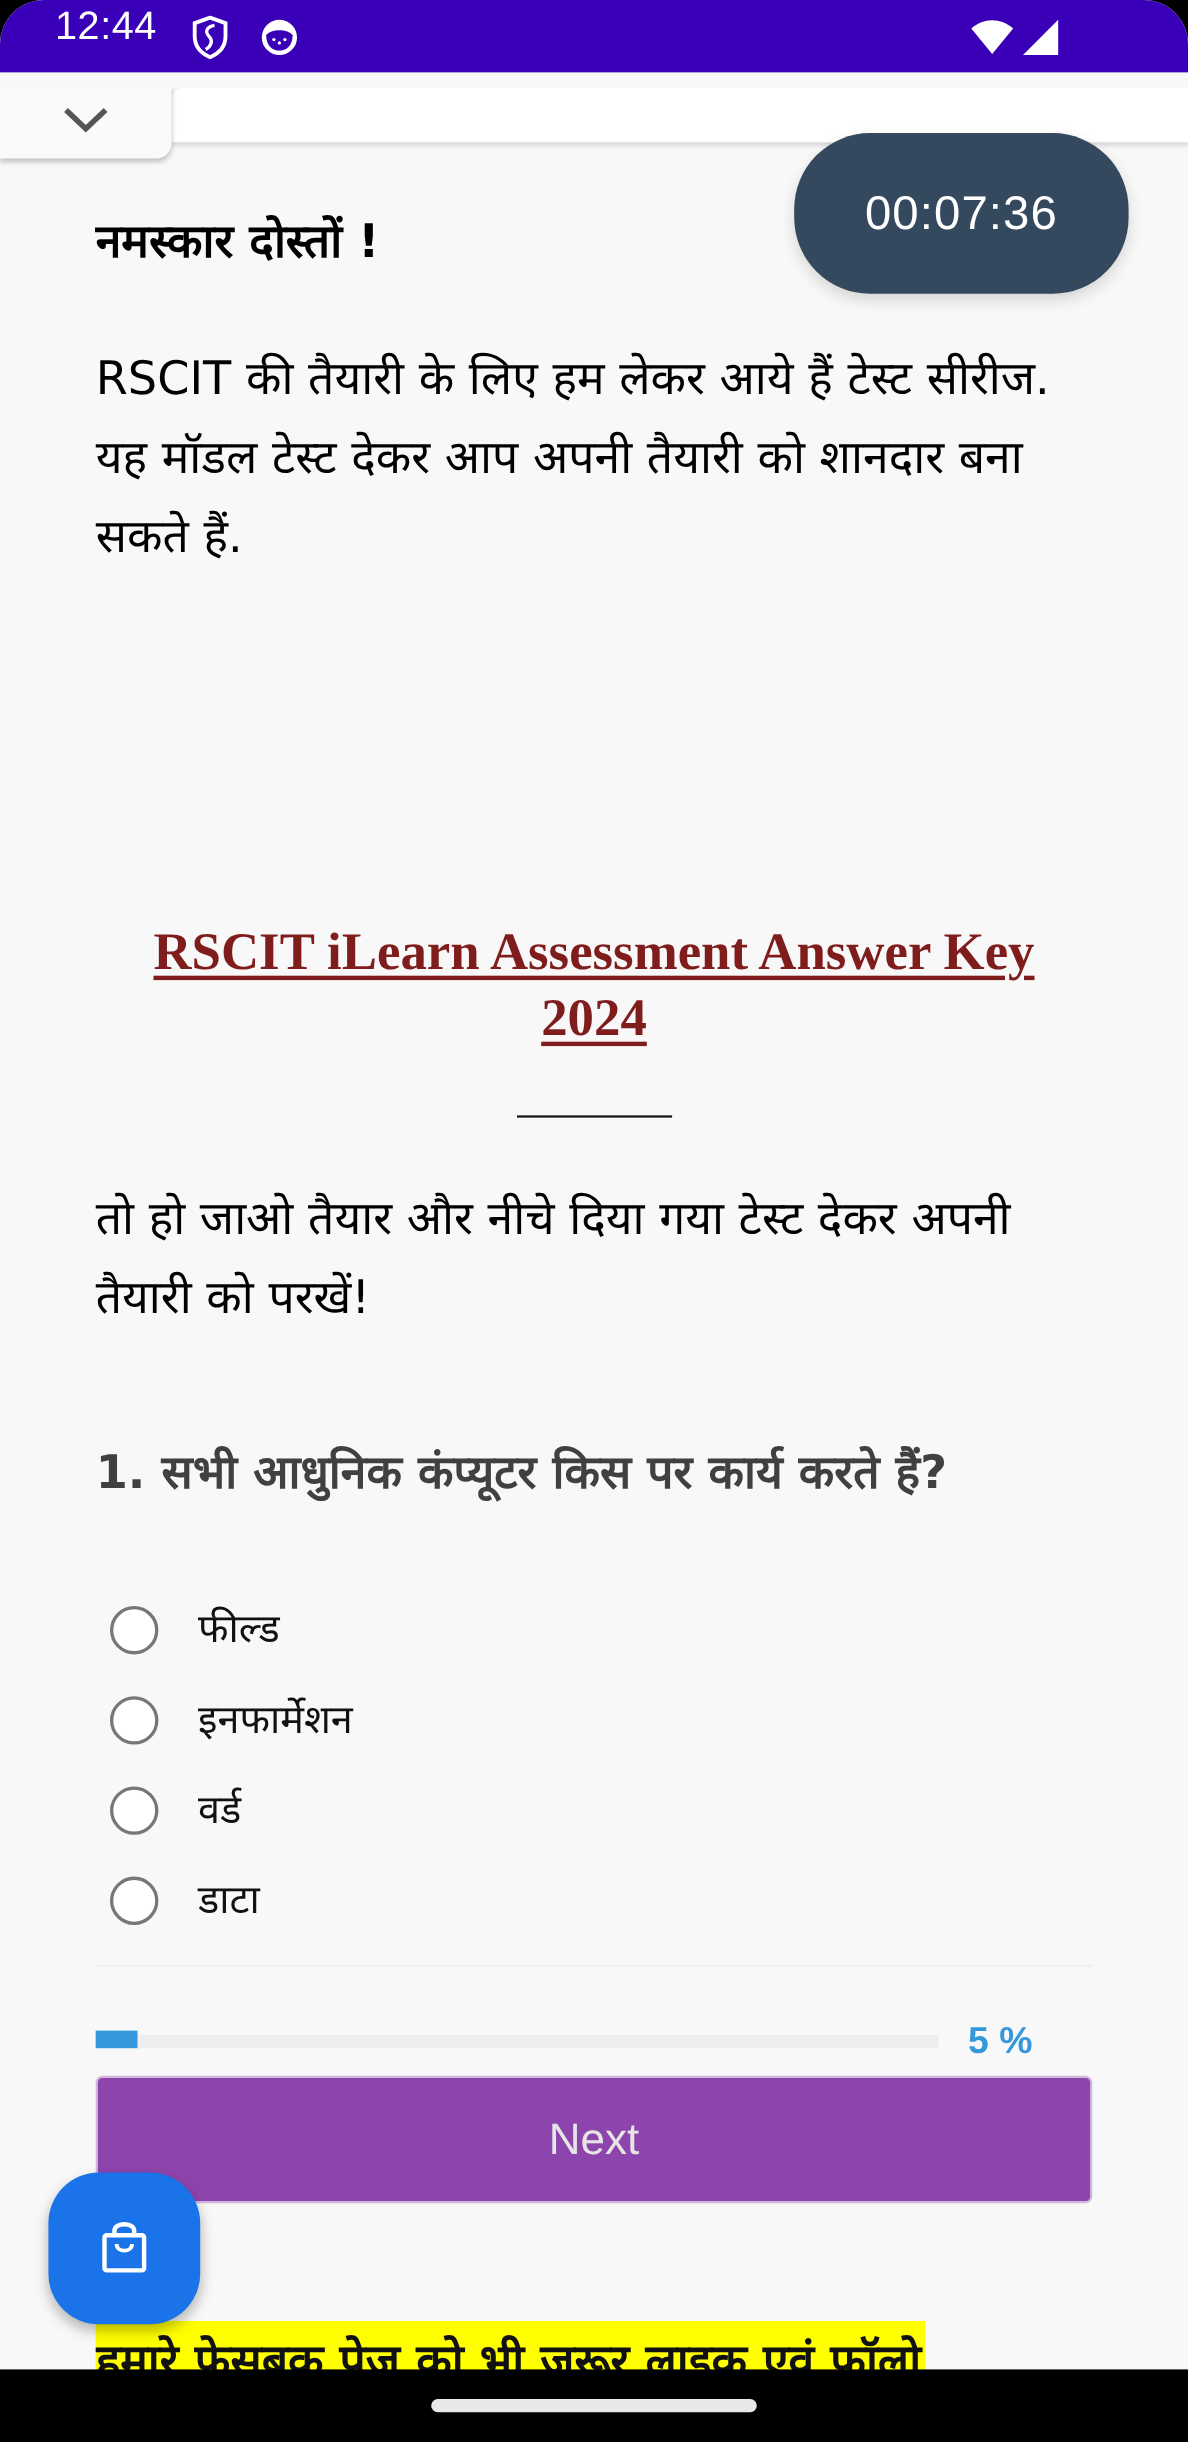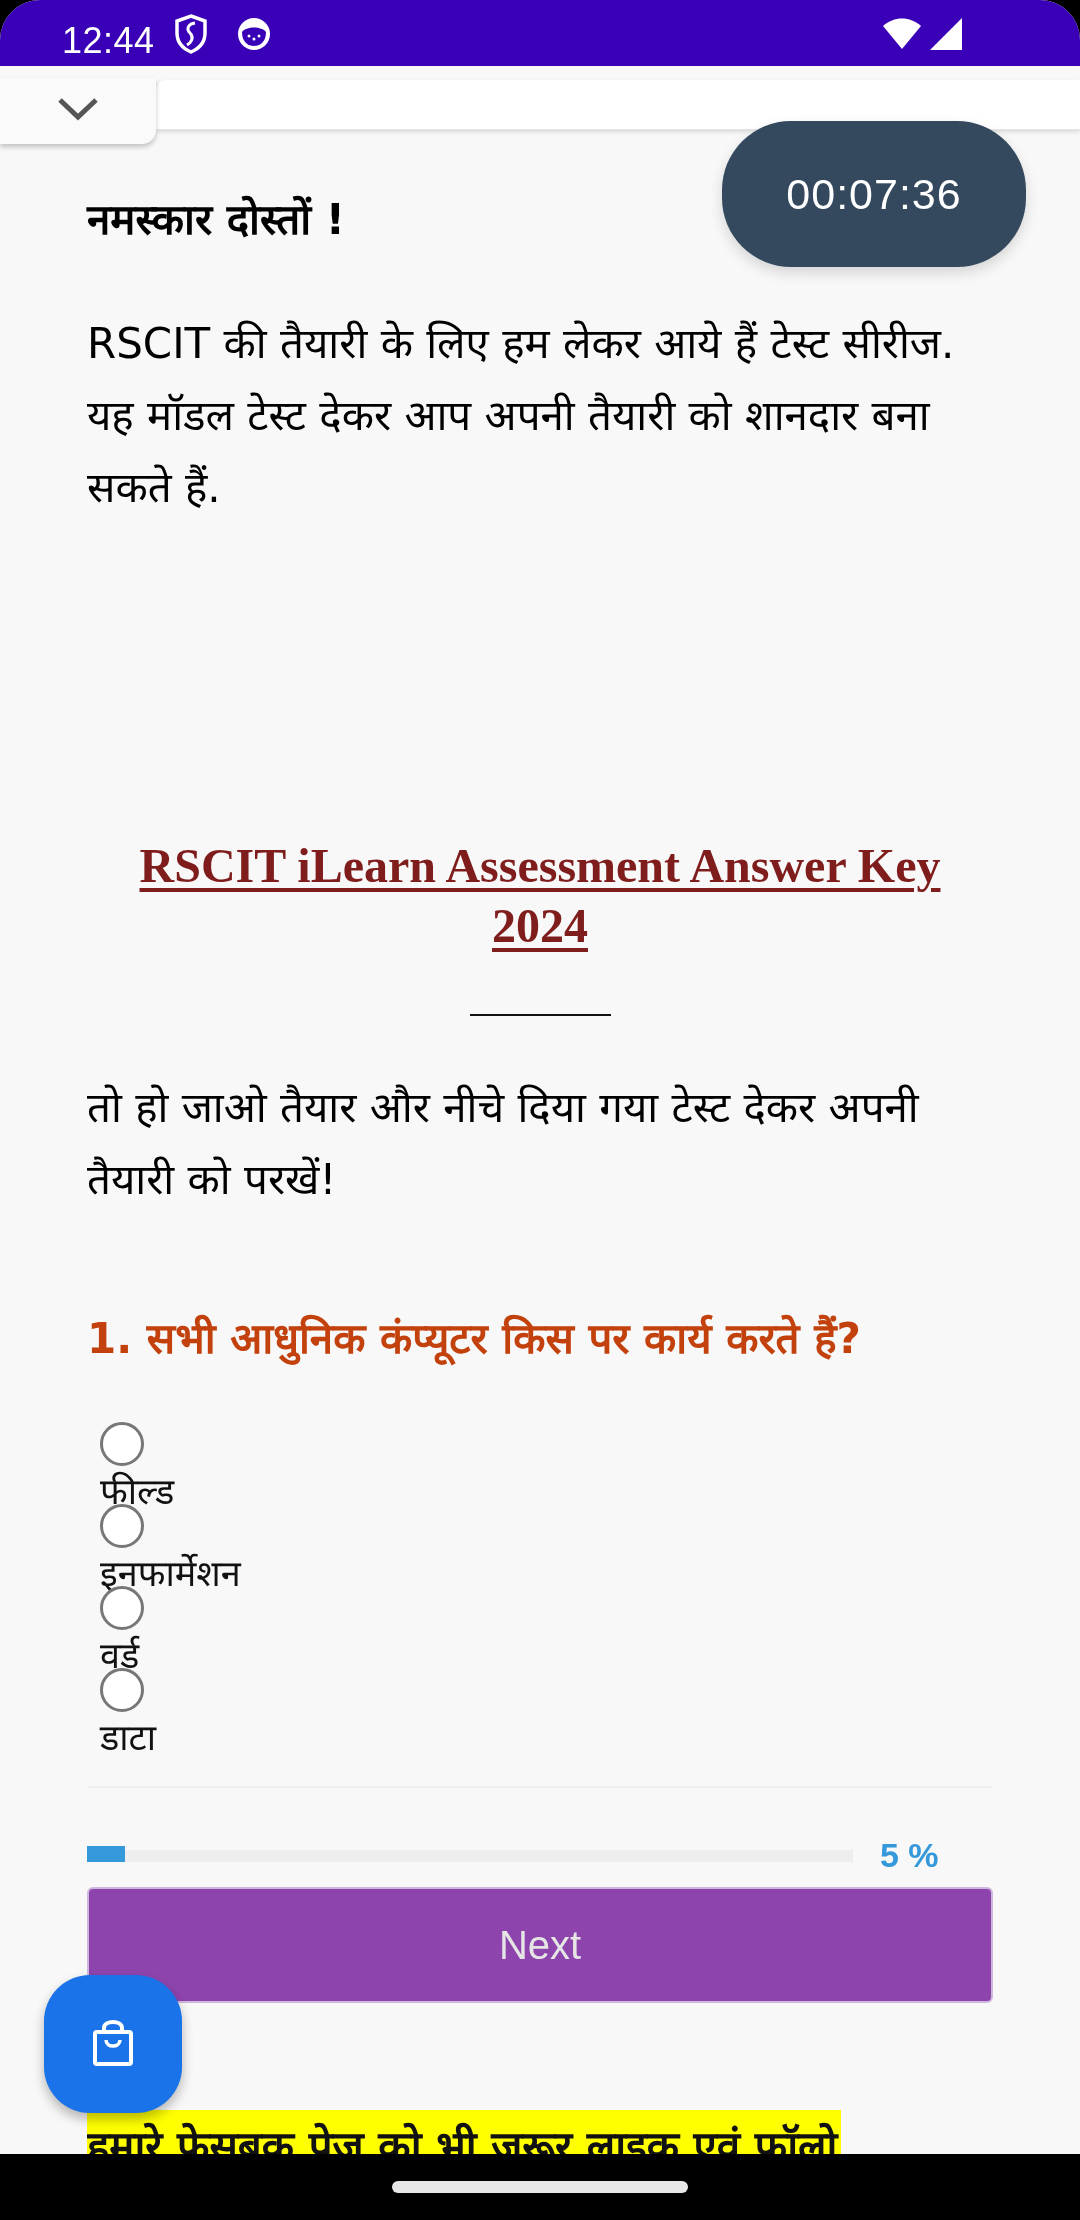--- a/index.html
+++ b/index.html
@@ -3,21 +3,21 @@
   <meta charset="utf-8">
   <style>
     * { box-sizing: border-box; margin: 0; padding: 0; }
     html, body { width: 1080px; height: 2220px; overflow: hidden; background: #000; }
     body { font-family: "DejaVu Sans", "Liberation Sans", sans-serif; position: relative; }
 
     .screen { position: absolute; left: 0; top: 0; width: 1080px; height: 2220px; background: #f8f8f8; overflow: hidden; border-radius: 40px 40px 0 0; }
 
     
     .status-bar { position: absolute; left: 0; top: 0; width: 1080px; height: 66px; background: #3a00b8; color: #fff; }
-    .status-time { position: absolute; left: 50px; top: 20px; font-family: "Liberation Sans", sans-serif; font-size: 36px; color: #fff; letter-spacing: 0.5px; margin-left: 12px; }
+    .status-time { position: absolute; left: 50px; top: 2px; font-family: "Liberation Sans", sans-serif; font-size: 36px; color: #fff; letter-spacing: 0.5px; }
     .status-icon { position: absolute; top: 14px; }
     .shield-icon { left: 174px; width: 34px; height: 40px; }
     .app-icon { left: 236px; width: 36px; height: 36px; top: 16px; }
     .wifi-icon { left: 880px; width: 44px; height: 36px; top: 16px; }
     .signal-icon { left: 928px; width: 36px; height: 36px; top: 16px; }
 
     
     .top-strip { position: absolute; left: 0; top: 66px; width: 1080px; height: 64px; background: #f8f8f8; }
     .url-bar { position: absolute; left: 156px; top: 80px; width: 924px; height: 50px; background: #fff; border-radius: 10px 0 0 0; box-shadow: 0 2px 4px rgba(0,0,0,0.12); border-bottom: 1px solid #e4e4e4; }
     .collapse-tab { position: absolute; left: 0; top: 78px; width: 156px; height: 66px; background: #fafafa; border-radius: 0 0 14px 0; box-shadow: 0 3px 5px rgba(0,0,0,0.22); display: flex; align-items: center; justify-content: center; cursor: pointer; }
@@ -25,23 +25,23 @@
     
     .timer-pill { position: absolute; left: 722px; top: 121px; width: 304px; height: 146px; border-radius: 69px; background: #34495e; color: #fff; display: flex; align-items: center; justify-content: center; font-family: "Liberation Sans", sans-serif; font-size: 43px; letter-spacing: 1px; box-shadow: 0 6px 14px rgba(0,0,0,0.14); z-index: 5; }
     .para { font-size: 42px; line-height: 72px; font-family: "DejaVu Sans", sans-serif; font-weight: normal; }
     .p-greet { position: absolute; left: 87px; top: 184px; width: 620px; font-weight: bold; }
     .p-intro { position: absolute; left: 87px; top: 308px; width: 900px; }
     .p-online { position: absolute; left: 87px; top: 574px; width: 930px; }
     .heading-link { position: absolute; left: 87px; top: 836px; width: 906px; text-align: center; font-family: "Liberation Serif", "DejaVu Serif", serif; font-weight: bold; font-size: 48px; line-height: 60px; color: #7f1d1d; text-decoration: underline; text-decoration-thickness: 4px; text-underline-offset: 6px; cursor: pointer; }
     .divider { position: absolute; left: 470px; top: 1014px; width: 141px; height: 2px; background: #111; }
     .p-ready { position: absolute; left: 87px; top: 1072px; width: 930px; }
 
-    .question { position: absolute; left: 87px; top: 1308px; width: 930px; font-size: 42px; font-weight: bold; line-height: 62px; color: #c2410c; }
+    .question { position: absolute; left: 87px; top: 1308px; width: 930px; font-size: 42px; font-weight: bold; line-height: 62px; color: #404040; }
     .options { position: absolute; left: 100px; top: 1422px; width: 700px; }
-    .option { display: flex; align-items: flex-start; height: 82px; cursor: pointer; flex-direction: column; }
+    .option { display: flex; align-items: flex-end; height: 82px; cursor: pointer; }
     .radio { width: 44px; height: 44px; border-radius: 50%; border: 3px solid #777; background: #fff; margin-right: 36px; flex-shrink: 0; }
     .option-label { font-size: 36px; color: #111; }
 
     .sep-line { position: absolute; left: 87px; top: 1786px; width: 906px; height: 2px; background: #f0f0f0; }
 
     .progress-wrap { position: absolute; left: 87px; top: 1850px; width: 766px; height: 12px; background: #eeeeee; }
     .progress-fill { position: absolute; left: 0; top: -4px; height: 16px; background: #3498db; }
     .progress-text { position: absolute; left: 880px; top: 1836px; font-family: "Liberation Sans", sans-serif; font-weight: bold; font-size: 34px; color: #3498db; }
 
     .next-button { position: absolute; left: 87px; top: 1887px; width: 906px; height: 116px; background: #8e44ad; border: 2px solid #d0b8dc; border-radius: 6px; color: #e5e5e5; font-family: "Liberation Sans", sans-serif; font-size: 40px; display: flex; align-items: center; justify-content: center; cursor: pointer; }

